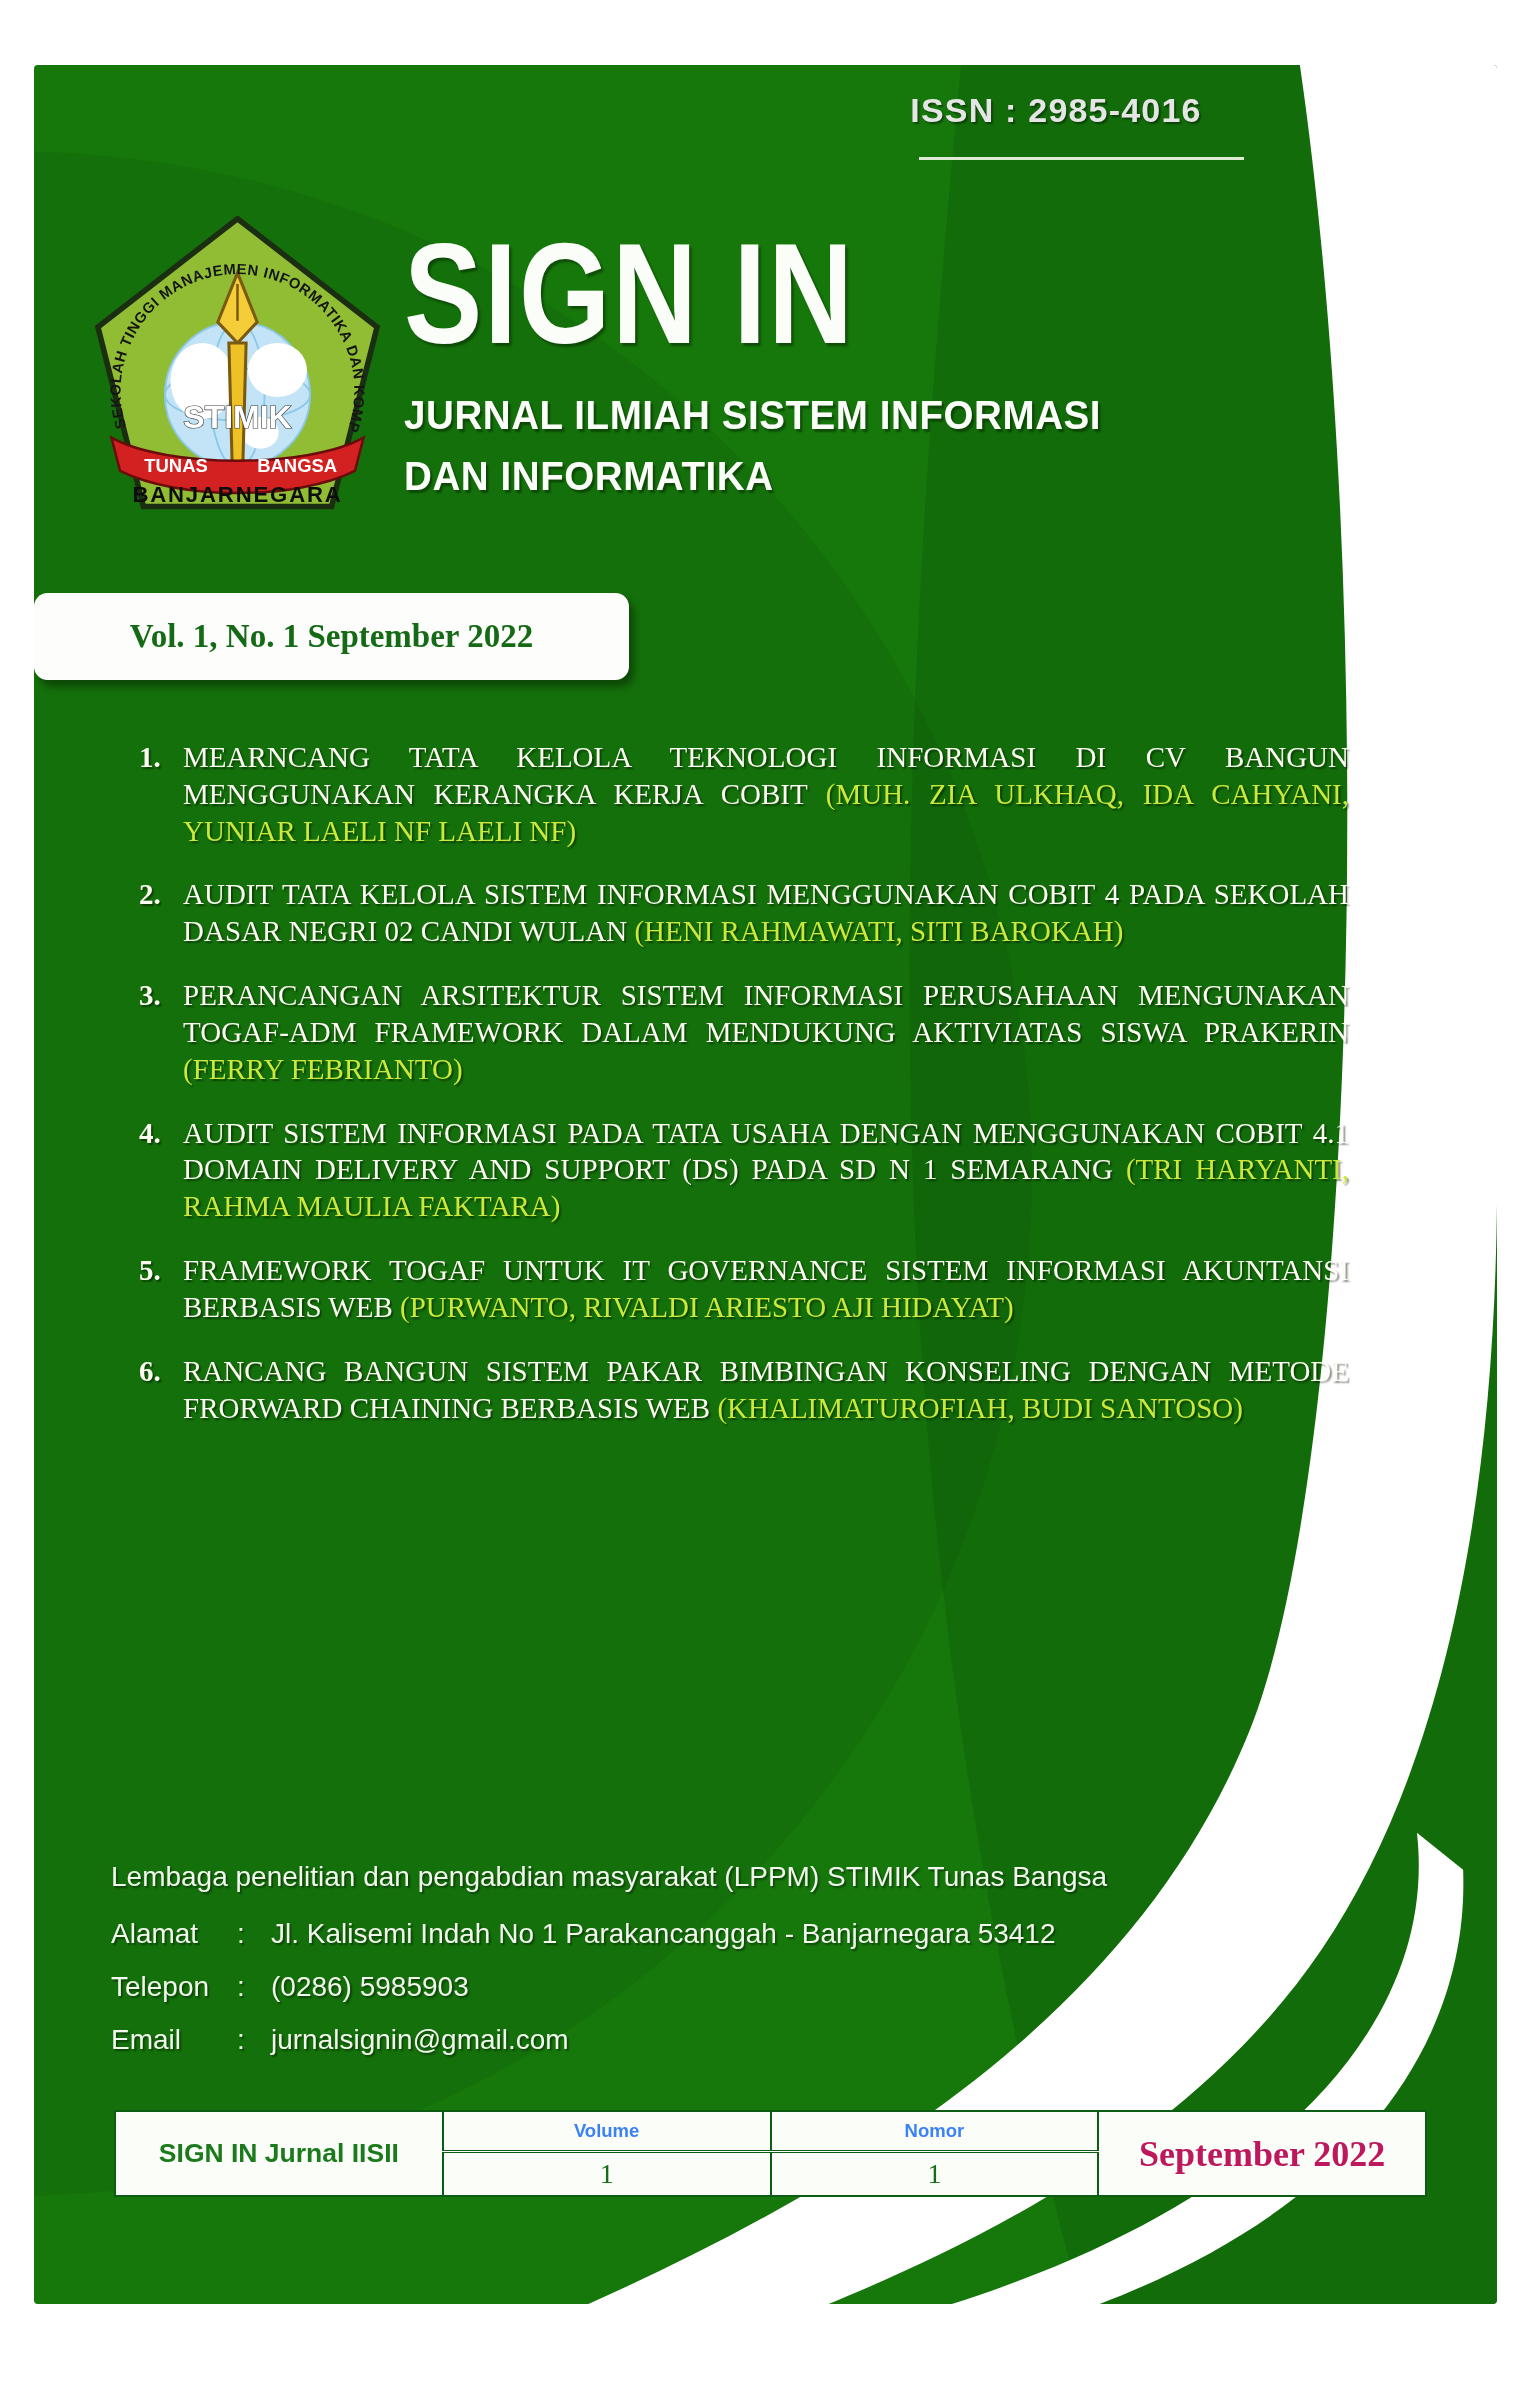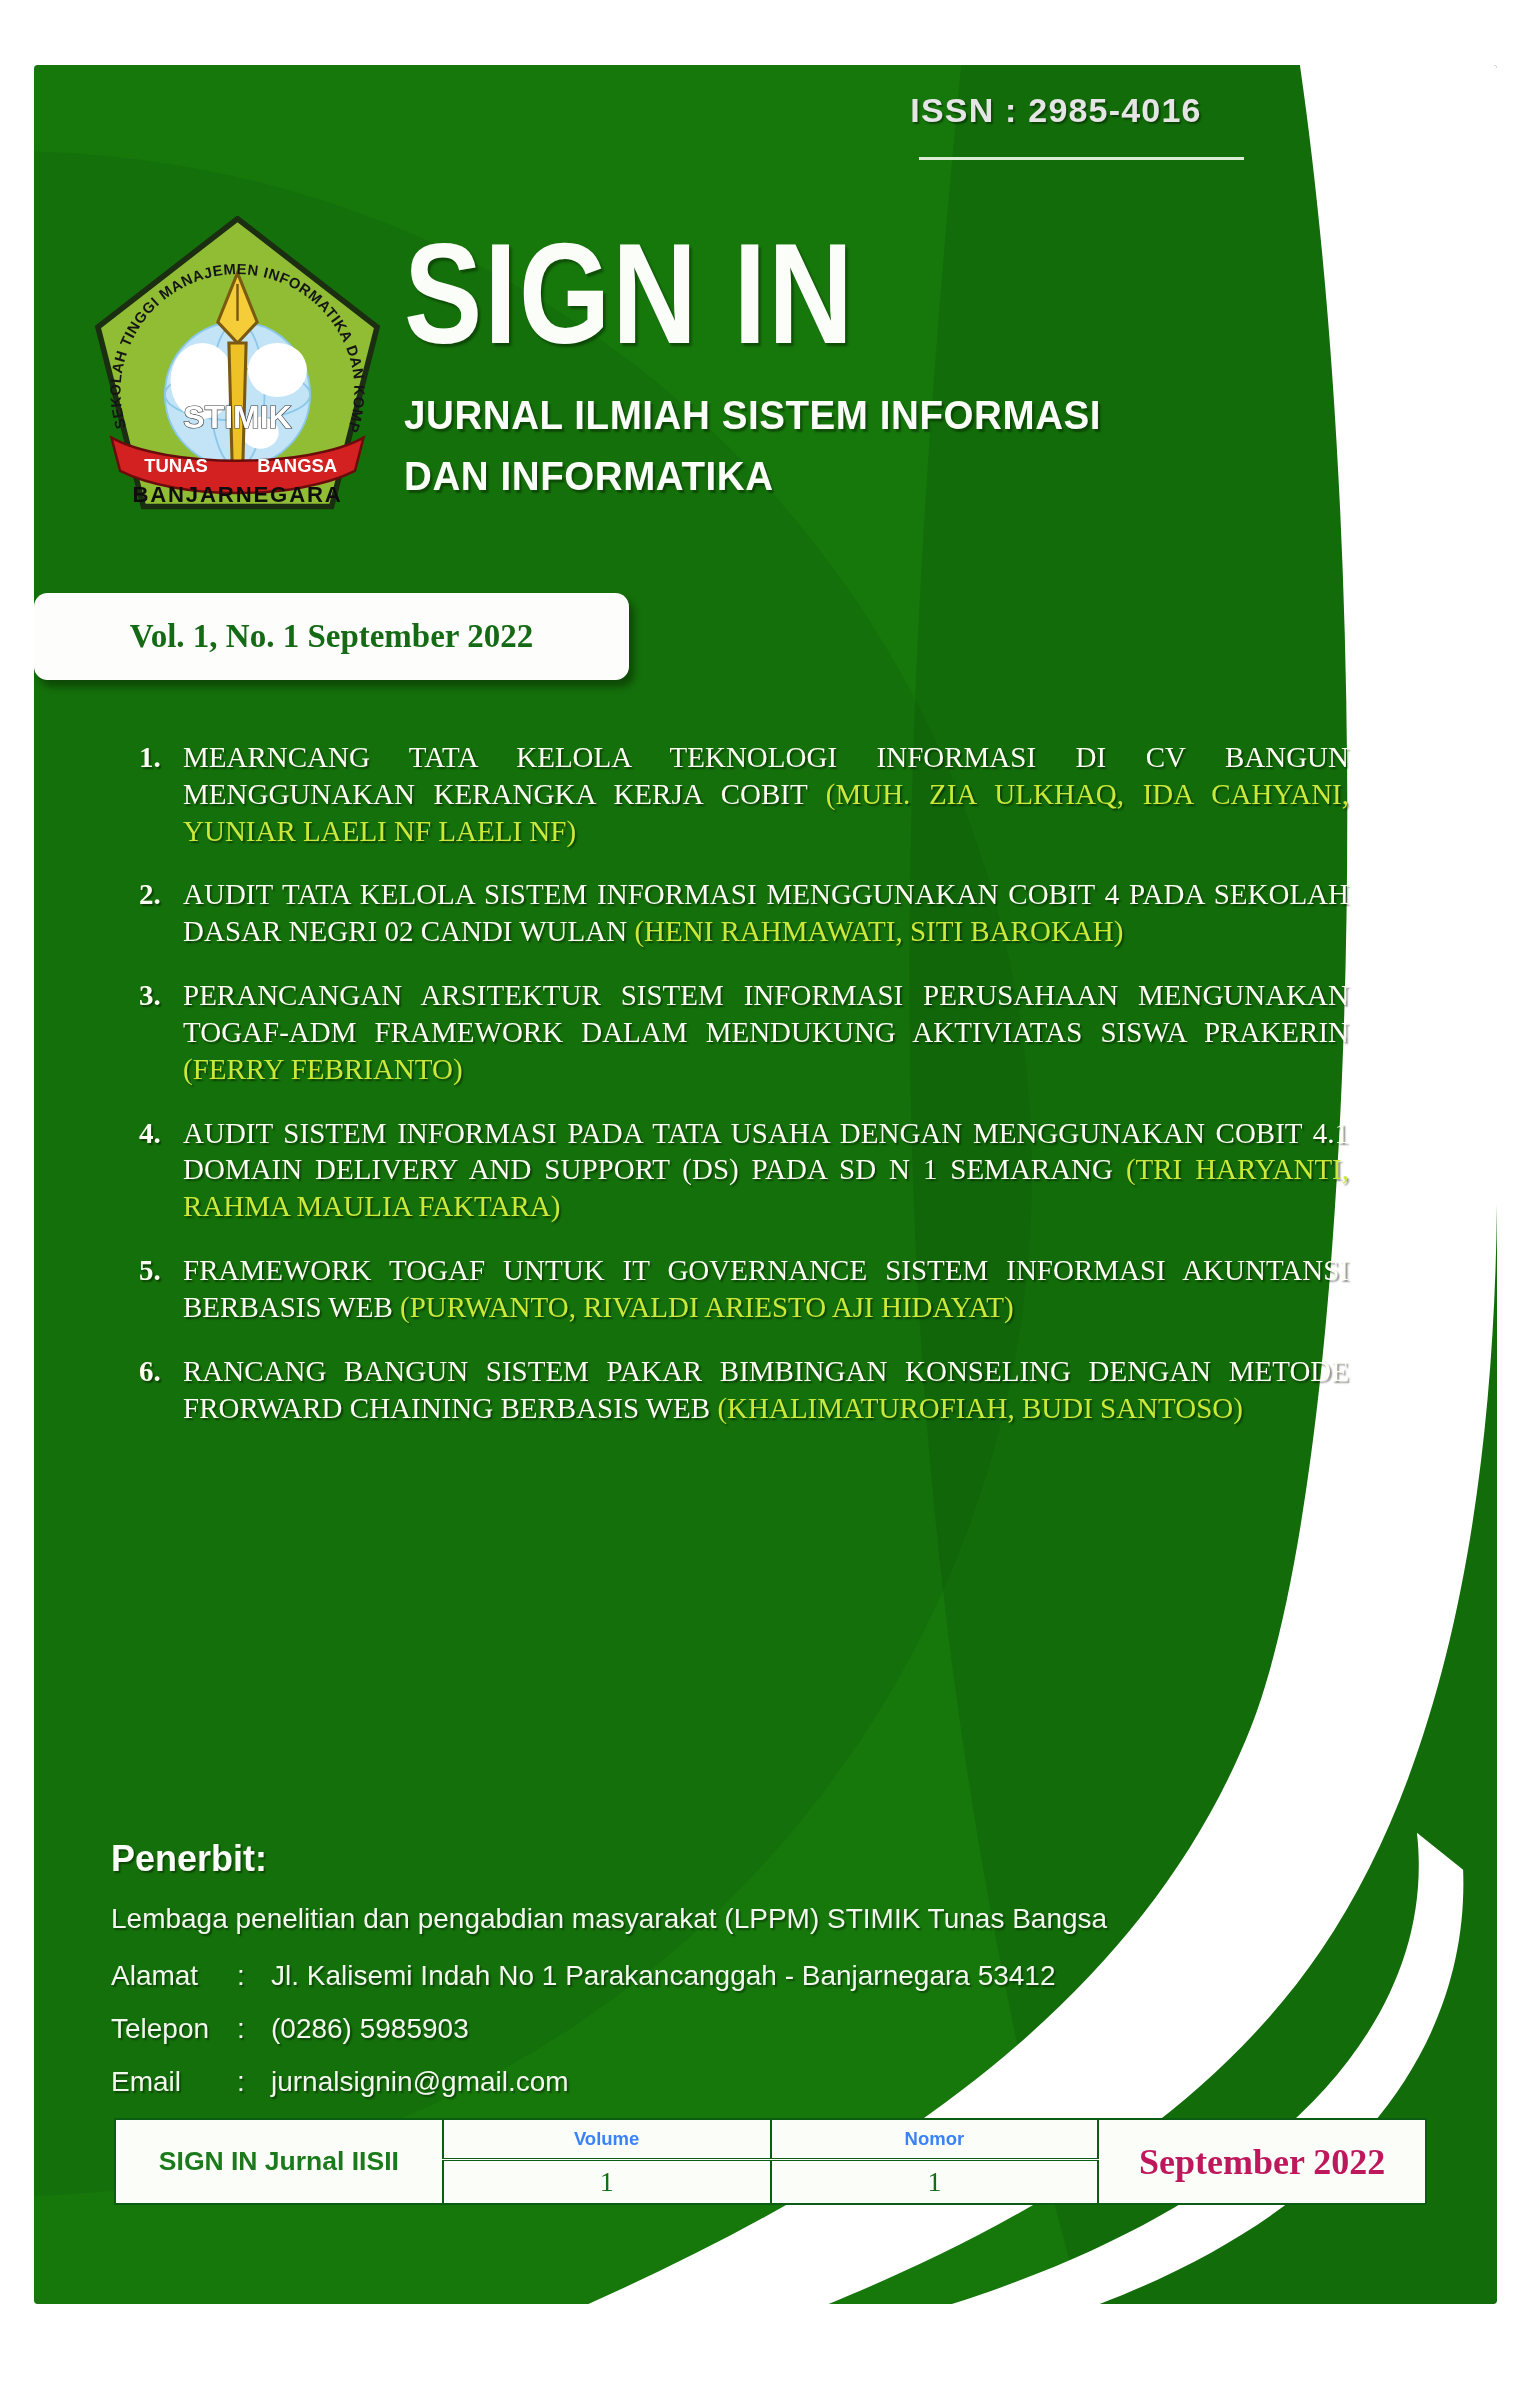--- a/index.html
+++ b/index.html
@@ -56,21 +56,21 @@
         text-shadow:1.8px 1.8px 1.8px rgba(0,0,0,.4);}
   .pub-org{margin-top:23.4px;font-size:28px;text-shadow:1.8px 1.8px 1.8px rgba(0,0,0,.4);}
   .pub-rows{margin-top:25px;}
   .pub-row{display:flex;margin-bottom:21px;font-size:28px;text-shadow:1.8px 1.8px 1.8px rgba(0,0,0,.4);}
   .plabel{width:126px;flex:0 0 126px;}
   .pcolon{width:34px;flex:0 0 34px;}
   .pvalue{flex:1;}
 
   
   .ftable{position:absolute;left:80px;top:2045px;width:1313px;height:87px;
-        border-collapse:collapse;table-layout:fixed;margin-top:8px;}
+        border-collapse:collapse;table-layout:fixed;}
   .ftable td{background:#fbfdf8;border:2.5px solid #0b5d13;padding:0;text-align:center;vertical-align:middle;}
   .ftable .hdr{border-bottom:3.7px double #0b5d13;font-weight:bold;font-size:18.5px;color:#3b82f6;height:38px;}
   .ftable .val{font-family:"Liberation Serif", serif;font-size:28px;color:#156d15;}
   .ftable .jname{font-weight:bold;font-size:26.5px;color:#1b7a1b;}
   .ftable .idate{font-family:"Liberation Serif", serif;font-weight:bold;font-size:36px;color:#be185d;}
 </style>
 </head>
 <body>
 
 <div class="canvas">
@@ -160,21 +160,20 @@
       </div>
 
       <div class="article">
         <span class="num">6.</span>
         <p class="atext"><span class="atitle">RANCANG BANGUN SISTEM PAKAR BIMBINGAN KONSELING DENGAN METODE  FRORWARD CHAINING BERBASIS WEB</span><span class="aauthors">(KHALIMATUROFIAH, BUDI SANTOSO)</span></p>
       </div>
 
     </div>
 
     <div class="publisher">
-      <div class="pub-heading">Penerbit:</div>
       <div class="pub-org">Lembaga penelitian dan pengabdian masyarakat (LPPM) STIMIK Tunas Bangsa</div>
       <div class="pub-rows">
         <div class="pub-row">
           <span class="plabel">Alamat</span>
           <span class="pcolon">:</span>
           <span class="pvalue">Jl. Kalisemi Indah No 1 Parakancanggah - Banjarnegara 53412</span>
         </div>
         <div class="pub-row">
           <span class="plabel">Telepon</span>
           <span class="pcolon">:</span>

